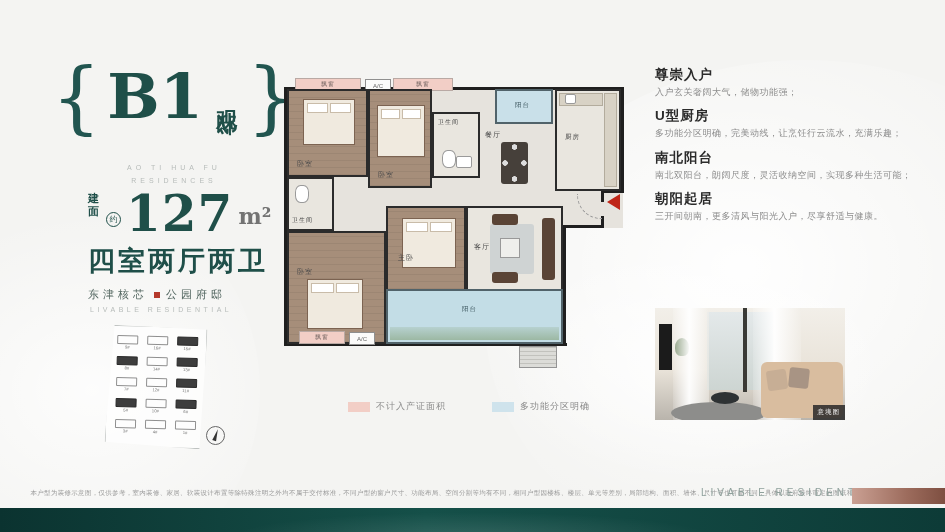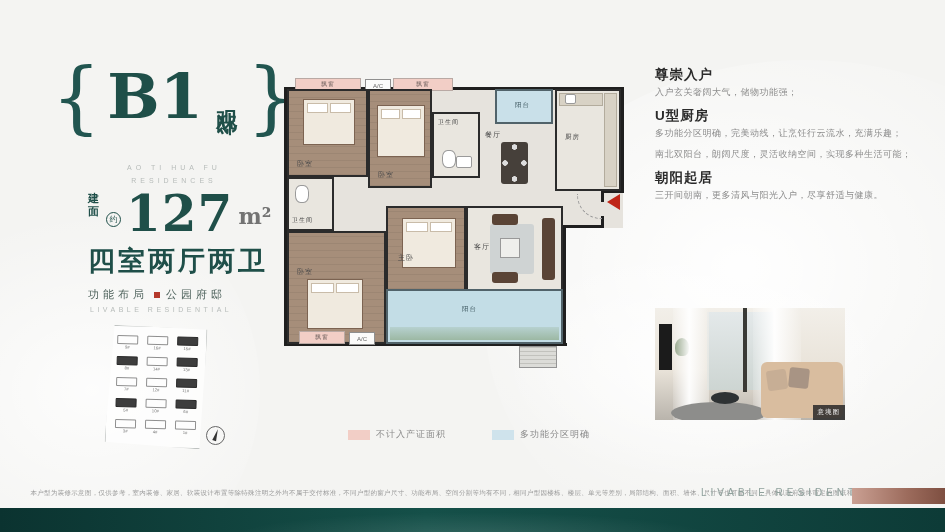--- a/index.html
+++ b/index.html
@@ -76,21 +76,21 @@
   .ctable{position:absolute;background:#efefec;border:1px solid #999;}
   .plants{position:absolute;left:2px;right:2px;bottom:2px;height:13px;
           background:linear-gradient(180deg,rgba(159,186,166,.35),#9cb8a3);}
   .entry-arrow{position:absolute;width:0;height:0;border-top:8px solid transparent;border-bottom:8px solid transparent;
                border-right:13px solid #bf2517;}
   .door-arc{position:absolute;width:24px;height:24px;border-left:1px dashed #9a9a9a;border-bottom:1px dashed #9a9a9a;
             border-bottom-left-radius:24px;}
   .platform{position:absolute;border:1px solid #949494;background:repeating-linear-gradient(0deg,#dcdcd8 0 3px,#c2c2bd 3px 4px);}
 
   .legend{left:348px;top:400px;display:flex;gap:46px;align-items:center;}
-  .legend-item{display:flex;align-items:center;gap:6px;font-size:9px;color:#8a8a8a;letter-spacing:1px;margin-top:28px;}
+  .legend-item{display:flex;align-items:center;gap:6px;font-size:9px;color:#8a8a8a;letter-spacing:1px;}
   .legend-swatch{width:22px;height:10px;background:#f2cec6;}
   .legend-item.blue-item .legend-swatch{background:#cfe3ec;}
 
   
   .features{left:655px;top:66px;width:288px;}
   .feature{margin-bottom:9px;}
   .f-title{margin:0 0 3px 0;font-size:13.5px;font-weight:bold;color:#2b2b2b;letter-spacing:1px;}
   .f-desc{margin:0;font-size:9px;color:#8d8d8d;letter-spacing:.5px;line-height:1.25;}
 
   
@@ -143,21 +143,21 @@
 
   <div class="abs area-row">
     <span class="area-prefix">建面</span>
     <span class="area-approx">约</span>
     <span class="area-value">127</span>
     <span class="area-unit">m²</span>
   </div>
   <div class="abs area-rooms">四室两厅两卫</div>
 
   <div class="abs tagline">
-    <span>功能布局</span>
+    <span>东津核芯</span>
     <span class="red-sq"></span>
     <span>公园府邸</span>
   </div>
   <div class="abs tagline-sub">LIVABLE RESIDENTIAL</div>
 
   <div class="abs site-plan">
     <div class="site-grid">
 
         <div class="bldg">
           <span class="bldg-shape"></span>
@@ -343,20 +343,21 @@
         <h3 class="f-title">尊崇入户</h3>
         <p class="f-desc">入户玄关奢阔大气，储物功能强；</p>
       </div>
 
       <div class="feature">
         <h3 class="f-title">U型厨房</h3>
         <p class="f-desc">多功能分区明确，完美动线，让烹饪行云流水，充满乐趣；</p>
       </div>
 
       <div class="feature">
+        <h3 class="f-title">南北阳台</h3>
         <p class="f-desc">南北双阳台，朗阔尺度，灵活收纳空间，实现多种生活可能；</p>
       </div>
 
       <div class="feature">
         <h3 class="f-title">朝阳起居</h3>
         <p class="f-desc">三开间朝南，更多清风与阳光入户，尽享舒适与健康。</p>
       </div>
     </section>
 
   <div class="abs photo">

